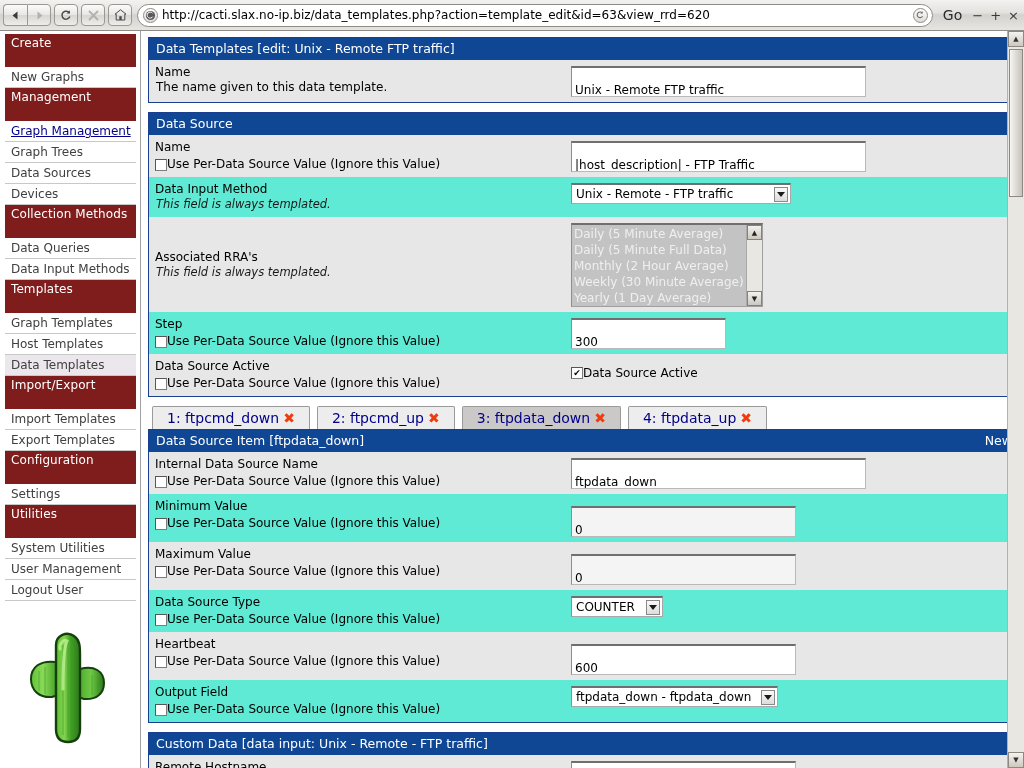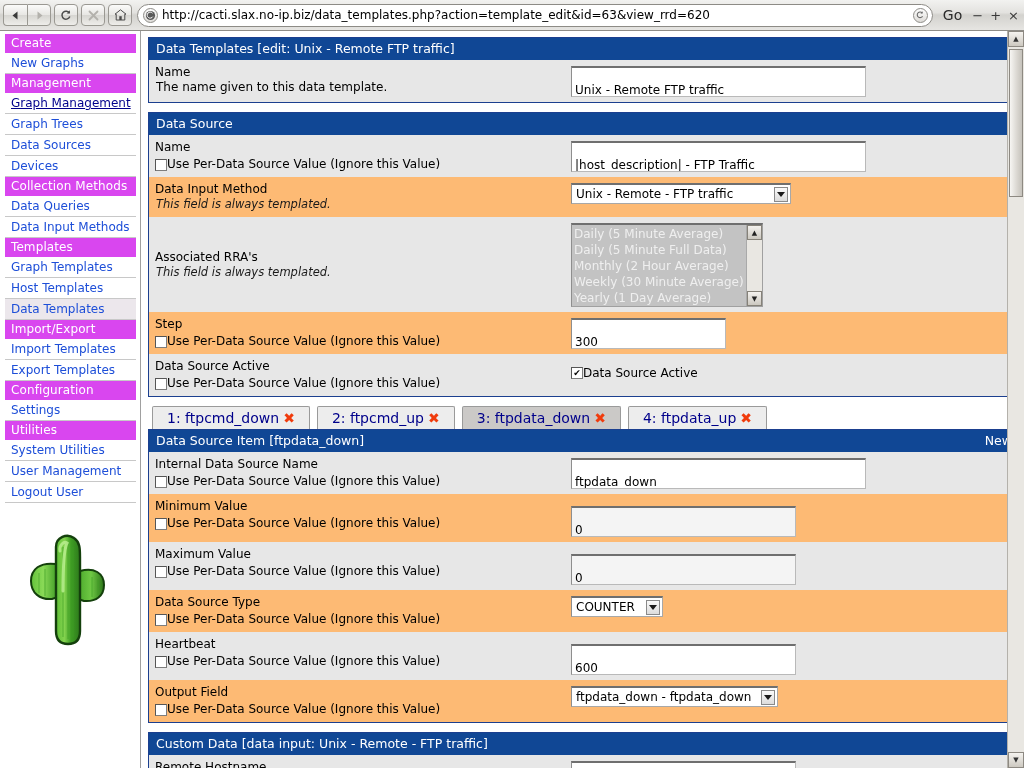--- a/index.html
+++ b/index.html
@@ -83,30 +83,30 @@
   
   #sidebar {
     width: 141px;
     flex: 0 0 141px;
     background: #ffffff;
     border-right: 1px solid #a0a0a0;
     padding-top: 3px;
     overflow: hidden;
   }
   .nav-section {
-    background: #d946ef;
+    background: #7f1d1d;
     color: #ffffff;
     font-size: 12px;
-    padding: 2px 0 2px 6px;
+    padding: 2px 0 16px 6px;
     margin: 0 4px 0 5px;
     line-height: 15px;
     letter-spacing: 0.1px;
   }
   .nav-link {
-    color: #1d4ed8;
+    color: #404040;
     font-size: 12px;
     padding: 3px 0 3px 6px;
     margin: 0 4px 0 5px;
     border-bottom: 1px solid #c8c8c8;
     line-height: 14px;
     cursor: pointer;
     white-space: nowrap;
   }
   .nav-link.current { background: #ece7ec; }
   .nav-link.visited { color: #00008b; text-decoration: underline; }
@@ -140,21 +140,21 @@
   }
   .panel-header .hdr-right { font-size: 12.5px; }
 
   .row {
     display: flex;
     align-items: flex-start;
     padding: 5px 0 5px 6px;
     min-height: 34px;
   }
   .row.shade-a { background: #e7e7e7; }
-  .row.shade-b { background: #fdba74; }
+  .row.shade-b { background: #5eead4; }
   .row-label {
     width: 416px;
     flex: 0 0 416px;
     font-size: 12px;
     color: #000;
     line-height: 15px;
   }
   .row-label .sub {
     font-style: italic;
     font-size: 11.5px;

